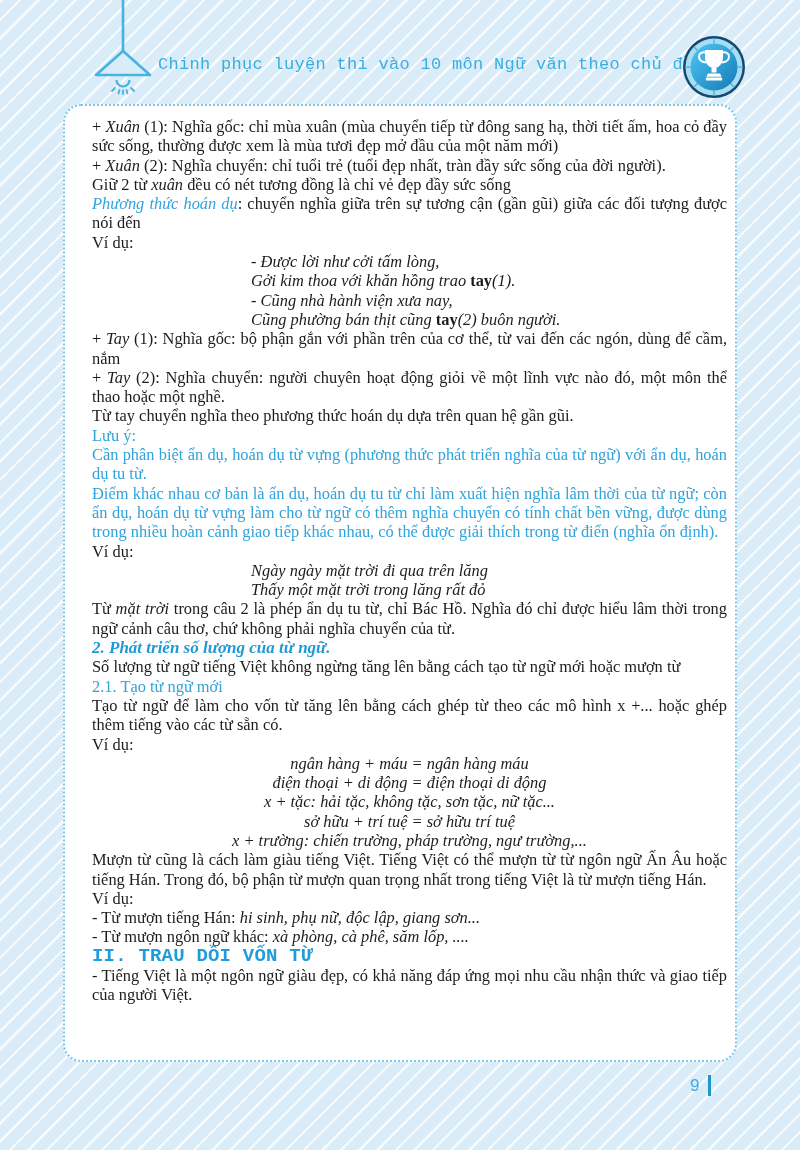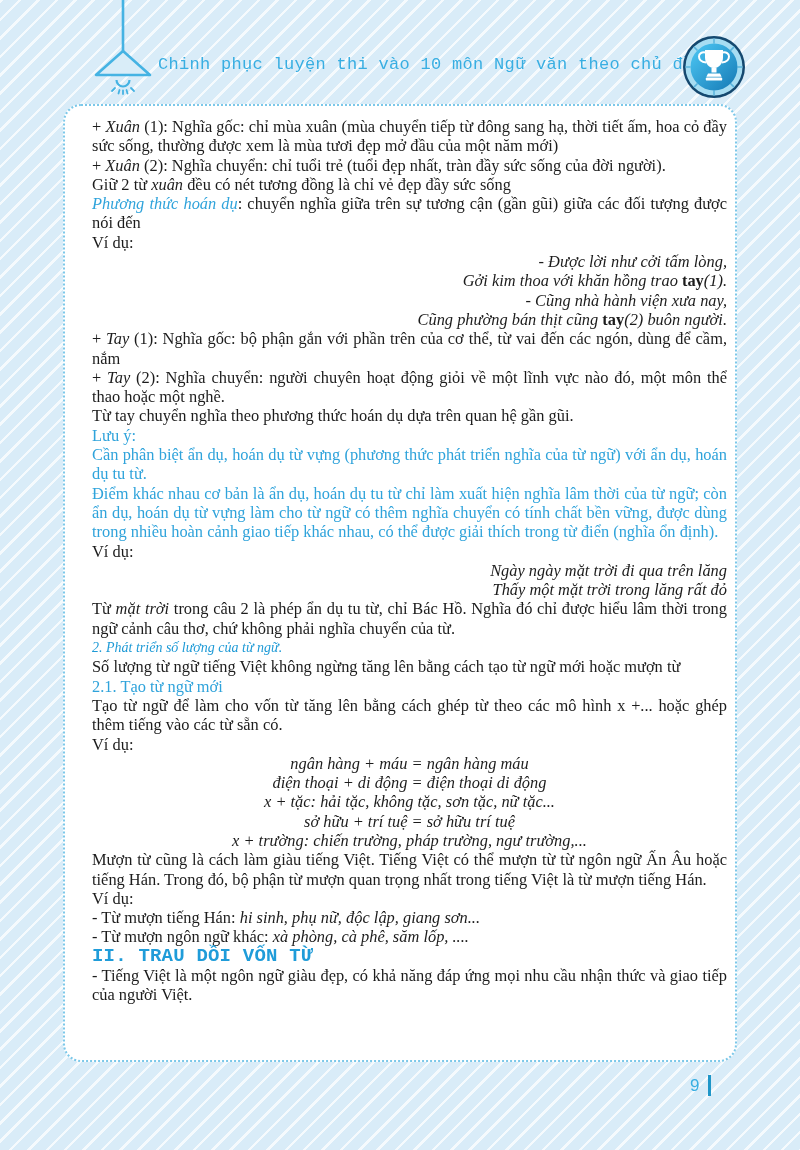--- a/index.html
+++ b/index.html
@@ -30,22 +30,22 @@
     border:2px dotted #7cc8e9; border-radius:18px;
     padding:11px 8px 8px 27px; overflow:hidden;
     font-size:16.4px; line-height:19.3px; color:var(--ink);
   }
   .card p{margin:0; text-align:justify;}
   .card p.no-just{text-align:center;}
   .blue{color:var(--blue);margin-top:18px;}
   .it{font-style:italic;}
   .bd{font-weight:bold;}
   .verse{margin-left:159px;}
-  .verse-line{text-align:right; font-style:normal;}
-  .heading-italic{color:var(--heading-blue); font-weight:normal; font-style:italic; font-size:14px;}
+  .verse-line{text-align:left; font-style:normal;}
+  .heading-italic{color:var(--heading-blue); font-weight:bold; font-style:italic; font-size:17px;}
   .subheading{color:var(--blue);}
   .heading-caps{
     color:var(--caps-blue); font-family:Liberation Mono, monospace;
     font-weight:bold; font-size:19px; letter-spacing:.2px;
   }
   
   .pagenum{
     position:absolute; left:690px; top:1075px;
     display:flex; align-items:center; gap:9px;
     font-family:"Liberation Sans", sans-serif;

